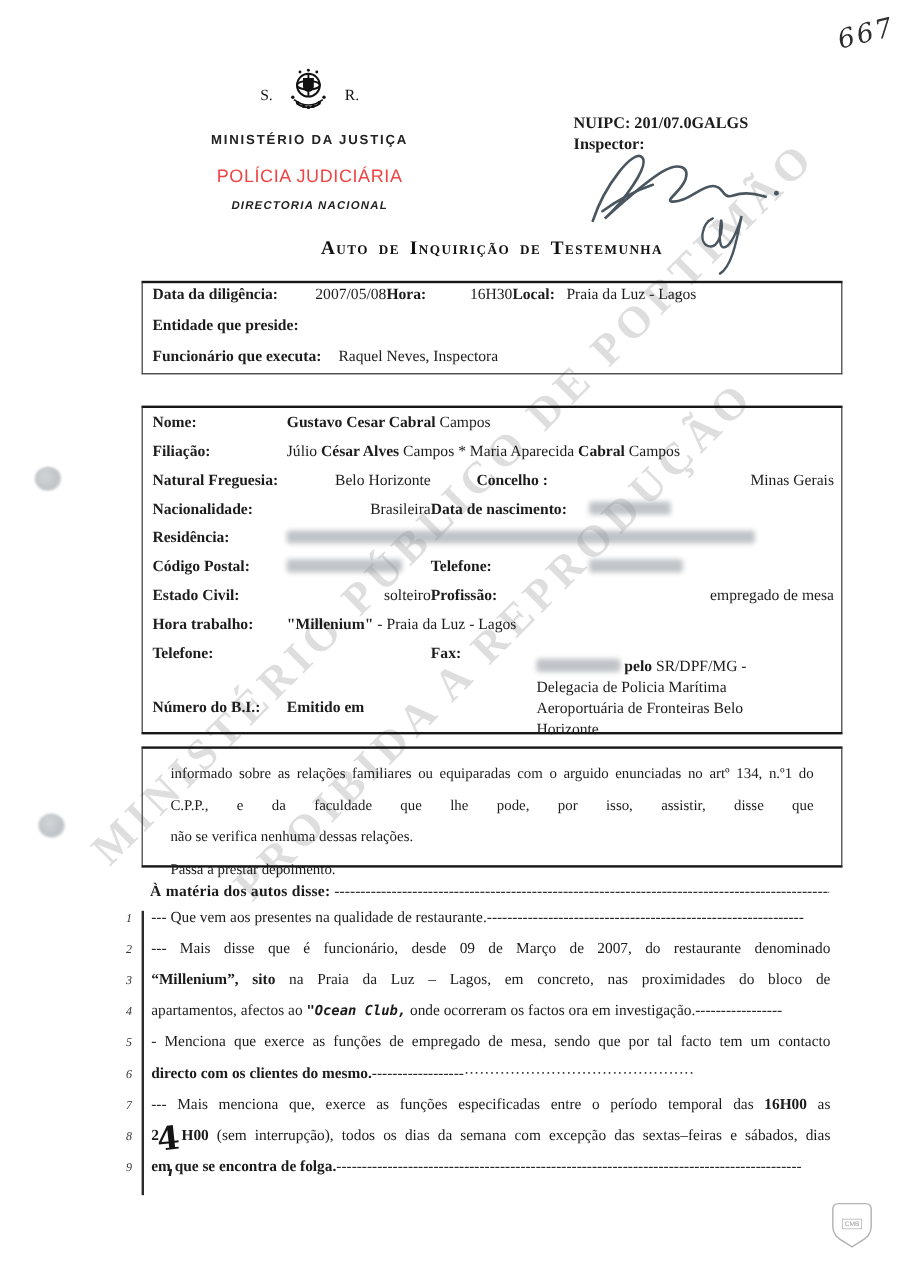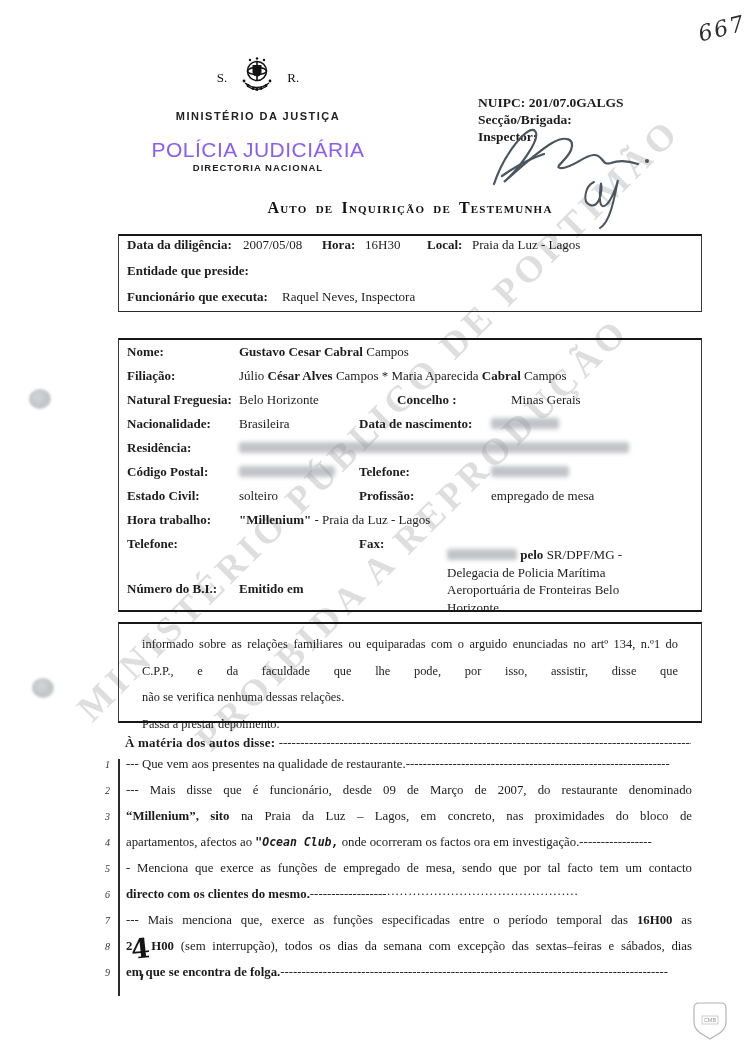--- a/index.html
+++ b/index.html
@@ -20,25 +20,25 @@
   
   .hdr-left { top:56px; left:148px; width:220px; text-align:center; }
   .crest-row { display:flex; align-items:center; justify-content:center; gap:10px; }
   .sr { font-size:13px; color:#111; }
   .ministry {
     margin-top:10px; font-family:"Liberation Sans", sans-serif;
     font-size:11px; font-weight:bold; letter-spacing:1.5px; color:#222;
   }
   .org {
     margin-top:16px; font-family:"Liberation Sans", sans-serif;
-    font-size:21px; font-weight:500; letter-spacing:0.5px; color:#8b5cf6;
+    font-size:15px; font-weight:500; letter-spacing:0.5px; color:#ef4444;
   }
   .directorate {
-    font-family:"Liberation Sans", sans-serif;
-    font-size:9.5px; font-weight:bold; letter-spacing:1px; color:#222;
+    margin-top:10px; font-family:"Liberation Sans", sans-serif;
+    font-size:9.5px; font-weight:bold; letter-spacing:1px; color:#222;font-style:italic;
   }
   .hdr-right { top:94px; left:478px; width:230px; font-size:13.5px; font-weight:bold; line-height:17px; }
   .sig1 { top:116px; left:482px; }
   .sig2 { top:168px; left:578px; }
 
   
   .doc-title {
     top:199px; left:118px; width:584px; text-align:center;
     font-variant:small-caps; font-weight:bold; font-size:16px;
     letter-spacing:1.2px; word-spacing:3px; color:#111;
@@ -46,21 +46,21 @@
 
   
   .box { left:118px; width:584px; border:1px solid #3a3a3a; border-top:2px solid #161616; background:transparent; box-sizing:border-box; }
   .box1 { top:234px; height:78px; border-bottom:1.5px solid #2a2a2a; }
   .box2 { top:338px; height:274px; border-bottom:2px solid #161616; }
   .box3 { top:622px; height:101px; border-bottom:2px solid #161616; }
 
   .frow { display:flex; align-items:baseline; height:24px; padding:0 6px 0 8px; font-size:13px; }
   .box1 .frow { height:25px; margin-top:1px; }
   .fl { font-weight:bold; white-space:nowrap; }
-  .fv { white-space:nowrap; }
+  .fv { white-space:nowrap;text-align:right; }
   .w-label { flex:0 0 112px; }
   .w-val   { flex:0 0 120px; }
   .w-rlab  { flex:0 0 132px; font-weight:bold; }
   .w-rval  { flex:1; }
   .concelho-pad { padding-left:38px; box-sizing:border-box; }
   .val-pad { padding-left:20px; }
 
   
   .blur {
     display:inline-block; height:11px; border-radius:2px;
@@ -173,21 +173,20 @@
     <div class="ministry">MINISTÉRIO DA JUSTIÇA</div>
     <div class="org">POLÍCIA JUDICIÁRIA</div>
     <div class="directorate">DIRECTORIA NACIONAL</div>
   </div>
 
   <div class="abs hdr-right">
     <div>
       <span>NUIPC:</span>
       <span>201/07.0GALGS</span>
     </div>
-    <div>Secção/Brigada:</div>
     <div>Inspector:</div>
   </div>
 
   <div class="abs sig1">
     <svg width="175" height="85" viewBox="0 0 175 85">
       <g stroke="#49555f" stroke-width="2.2" fill="none" stroke-linecap="round">
         <path d="M12,68 C22,38 46,8 53,15 C60,22 36,54 22,66 C42,48 58,34 70,27 C84,19 93,23 89,34 C85,44 72,51 78,52 C90,53 102,39 112,39 C122,39 119,50 129,47 C137,44 147,45 156,48"></path>
         <path d="M20,60 C34,50 50,42 62,38"></path>
       </g>
       <circle cx="165" cy="45" r="2" fill="#49555f"></circle>

